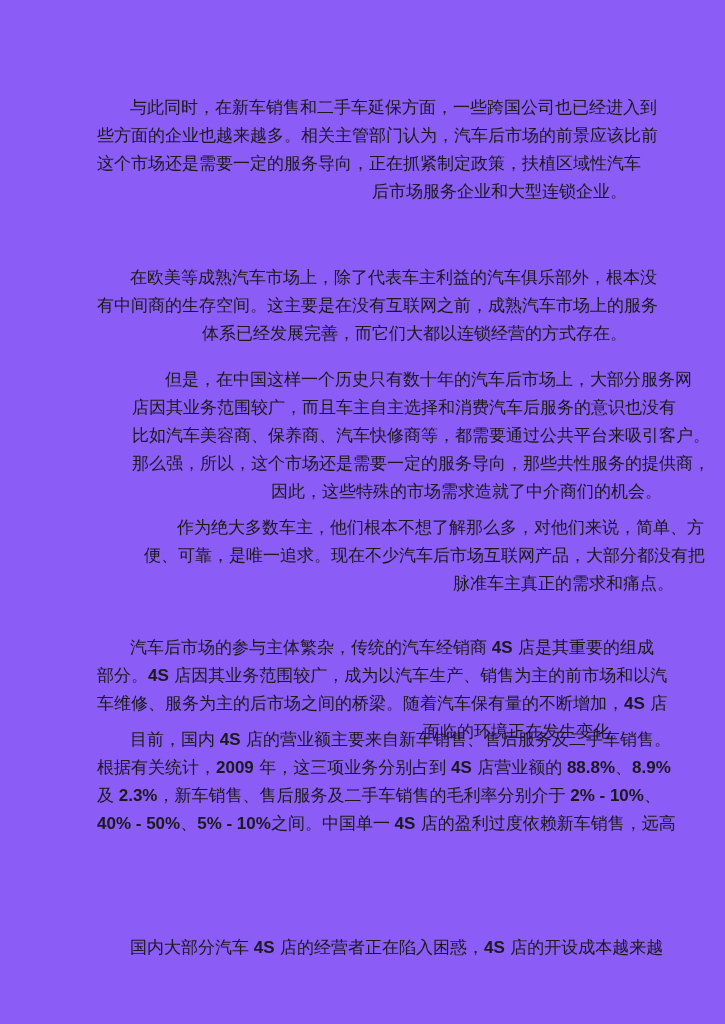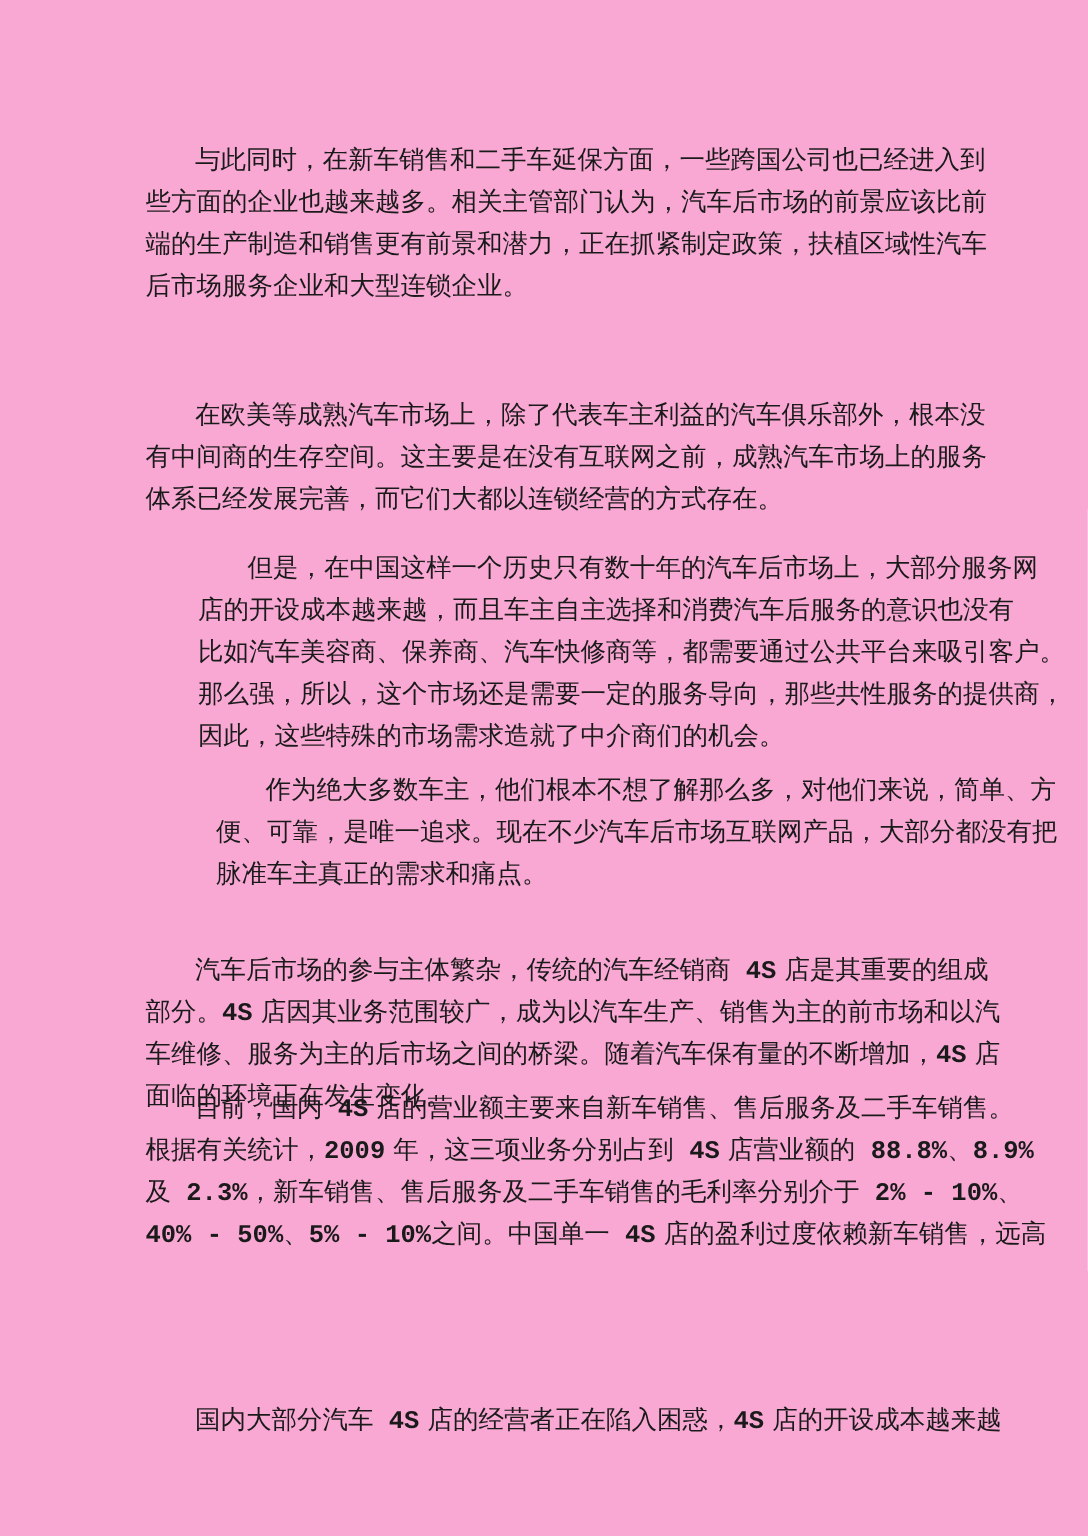--- a/index.html
+++ b/index.html
@@ -2,49 +2,49 @@
 <html><head>
 <meta charset="utf-8">
 <style>
   html, body { margin: 0; padding: 0; }
   body {
     width: 725px; height: 1024px; background: #ffffff; overflow: hidden;
     position: relative;
     font-family: "DejaVu Serif", "Liberation Serif", serif;
     color: #1a1a1a;
   }
-  .page { position: absolute; left: 0; top: 0; width: 725px; height: 1024px; background: #f9a8d4; }
+  .page { position: absolute; left: 0; top: 0; width: 725px; height: 1024px; background: #8b5cf6; text-align: right; }
   .para { position: absolute; left: 97px; width: 530px; }
   .line {
     height: 28px; line-height: 28px; font-size: 17px;
     white-space: nowrap; overflow: visible;
     letter-spacing: 0px;
   }
   .line span { display: inline-block; }
   .indent { padding-left: 33px; }
-  b { font-weight: bold; font-family: Liberation Mono, monospace; }
+  b { font-weight: bold; font-family: Liberation Sans, sans-serif; }
 </style>
 </head>
 <body>
 
 <div class="page" id="page">
     <div class="para" style="top: 93px;">
       <div class="line indent"><span>与此同时，在新车销售和二手车延保方面，一些跨国公司也已经进入到</span></div>
       <div class="line"><span>些方面的企业也越来越多。相关主管部门认为，汽车后市场的前景应该比前</span></div>
-      <div class="line"><span>端的生产制造和销售更有前景和潜力，正在抓紧制定政策，扶植区域性汽车</span></div>
+      <div class="line"><span>这个市场还是需要一定的服务导向，正在抓紧制定政策，扶植区域性汽车</span></div>
       <div class="line"><span>后市场服务企业和大型连锁企业。</span></div>
     </div>
     <div class="para" style="top: 263px;">
       <div class="line indent"><span>在欧美等成熟汽车市场上，除了代表车主利益的汽车俱乐部外，根本没</span></div>
       <div class="line"><span>有中间商的生存空间。这主要是在没有互联网之前，成熟汽车市场上的服务</span></div>
       <div class="line"><span>体系已经发展完善，而它们大都以连锁经营的方式存在。</span></div>
     </div>
     <div class="para" style="top: 365px; margin-left: 35px;">
       <div class="line indent"><span>但是，在中国这样一个历史只有数十年的汽车后市场上，大部分服务网</span></div>
-      <div class="line"><span>店的开设成本越来越，而且车主自主选择和消费汽车后服务的意识也没有</span></div>
+      <div class="line"><span>店因其业务范围较广，而且车主自主选择和消费汽车后服务的意识也没有</span></div>
       <div class="line"><span>比如汽车美容商、保养商、汽车快修商等，都需要通过公共平台来吸引客户。</span></div>
       <div class="line"><span>那么强，所以，这个市场还是需要一定的服务导向，那些共性服务的提供商，</span></div>
       <div class="line"><span>因此，这些特殊的市场需求造就了中介商们的机会。</span></div>
     </div>
     <div class="para" style="top: 513px; margin-left: 47px;">
       <div class="line indent"><span>作为绝大多数车主，他们根本不想了解那么多，对他们来说，简单、方</span></div>
       <div class="line"><span>便、可靠，是唯一追求。现在不少汽车后市场互联网产品，大部分都没有把</span></div>
       <div class="line"><span>脉准车主真正的需求和痛点。</span></div>
     </div>
     <div class="para" style="top: 633px;">

